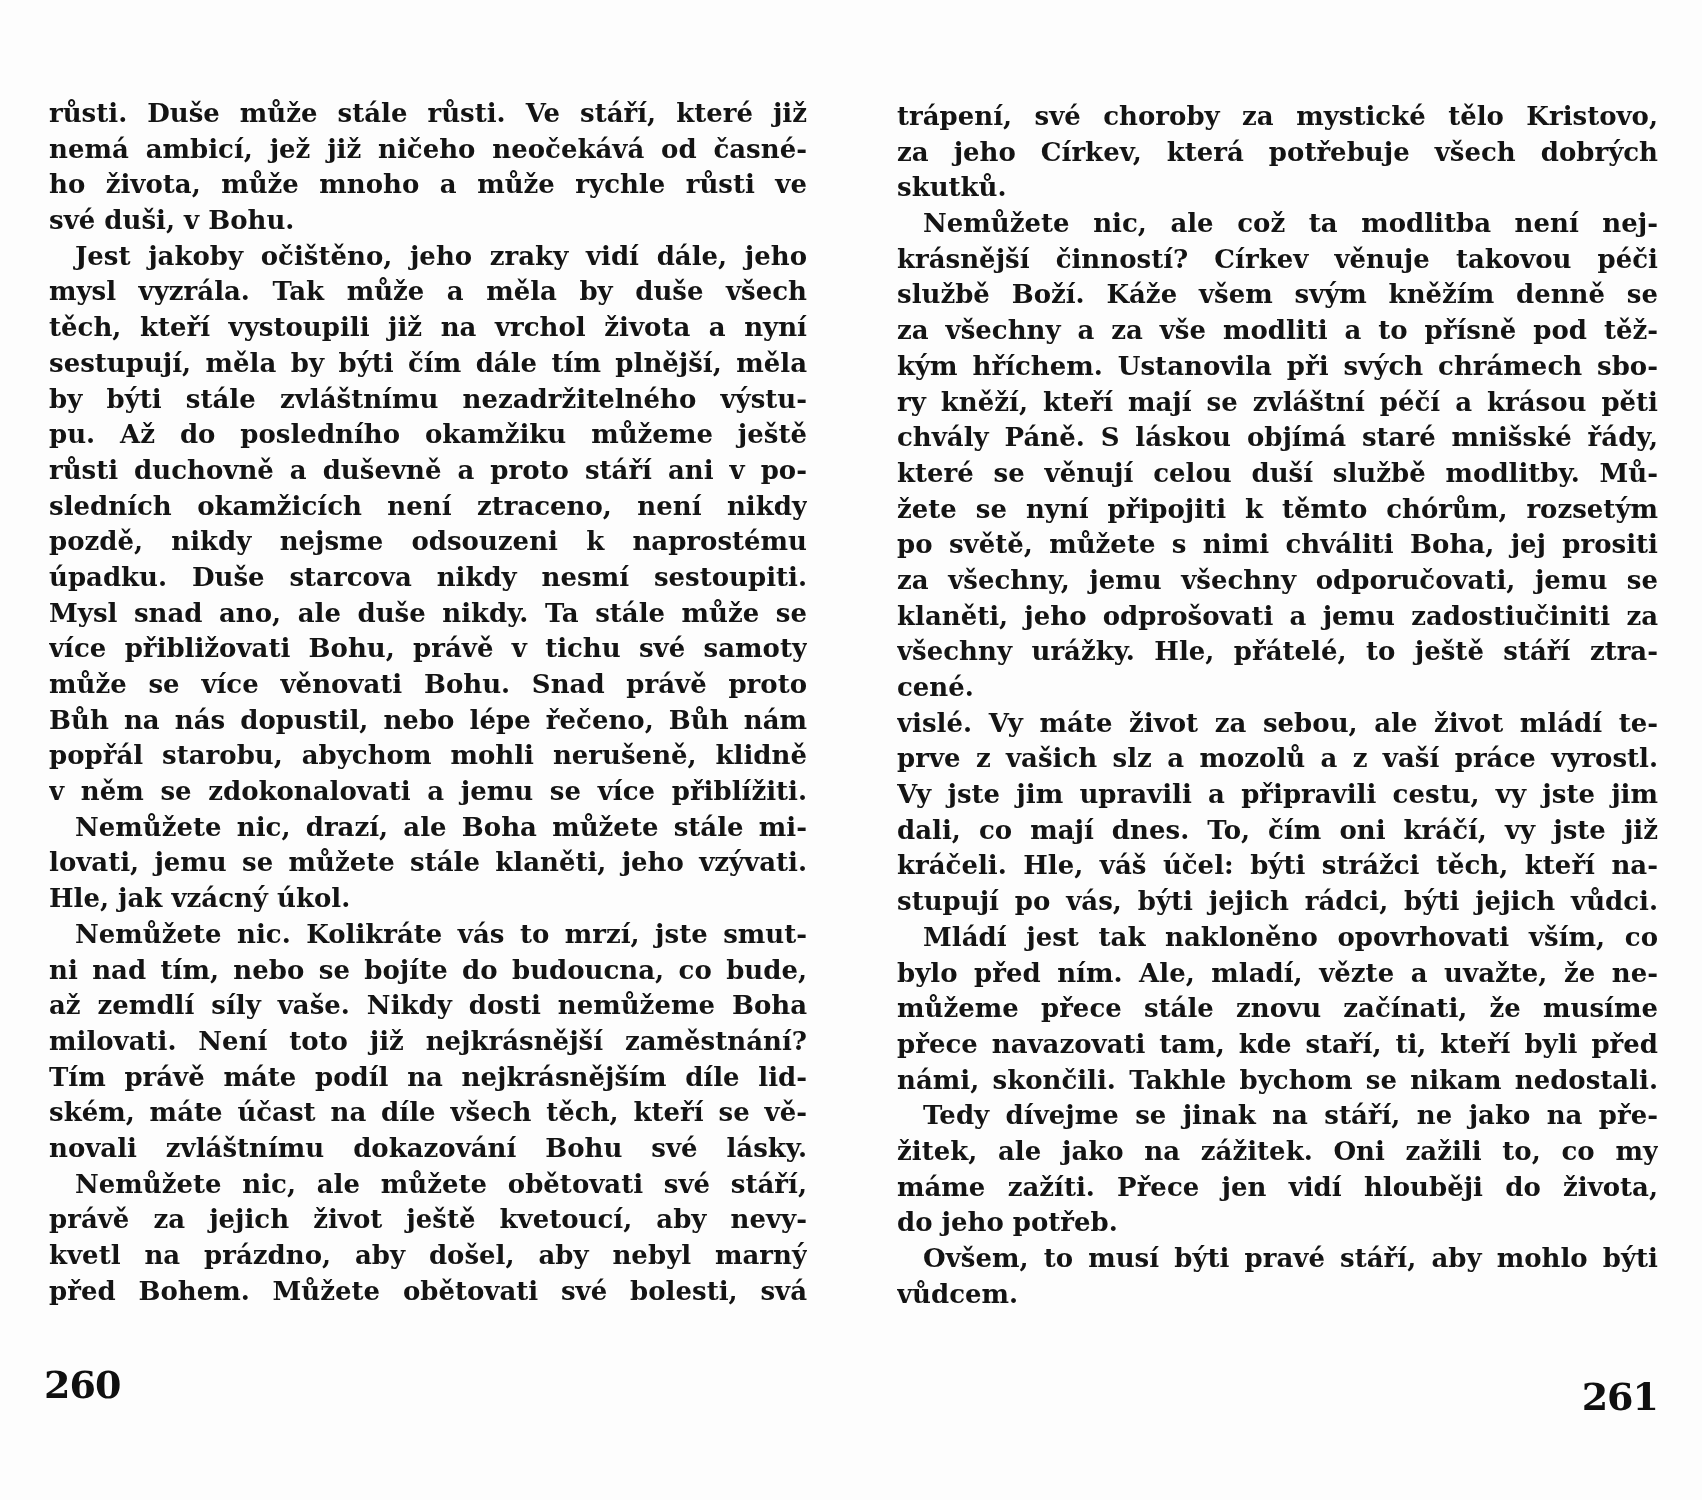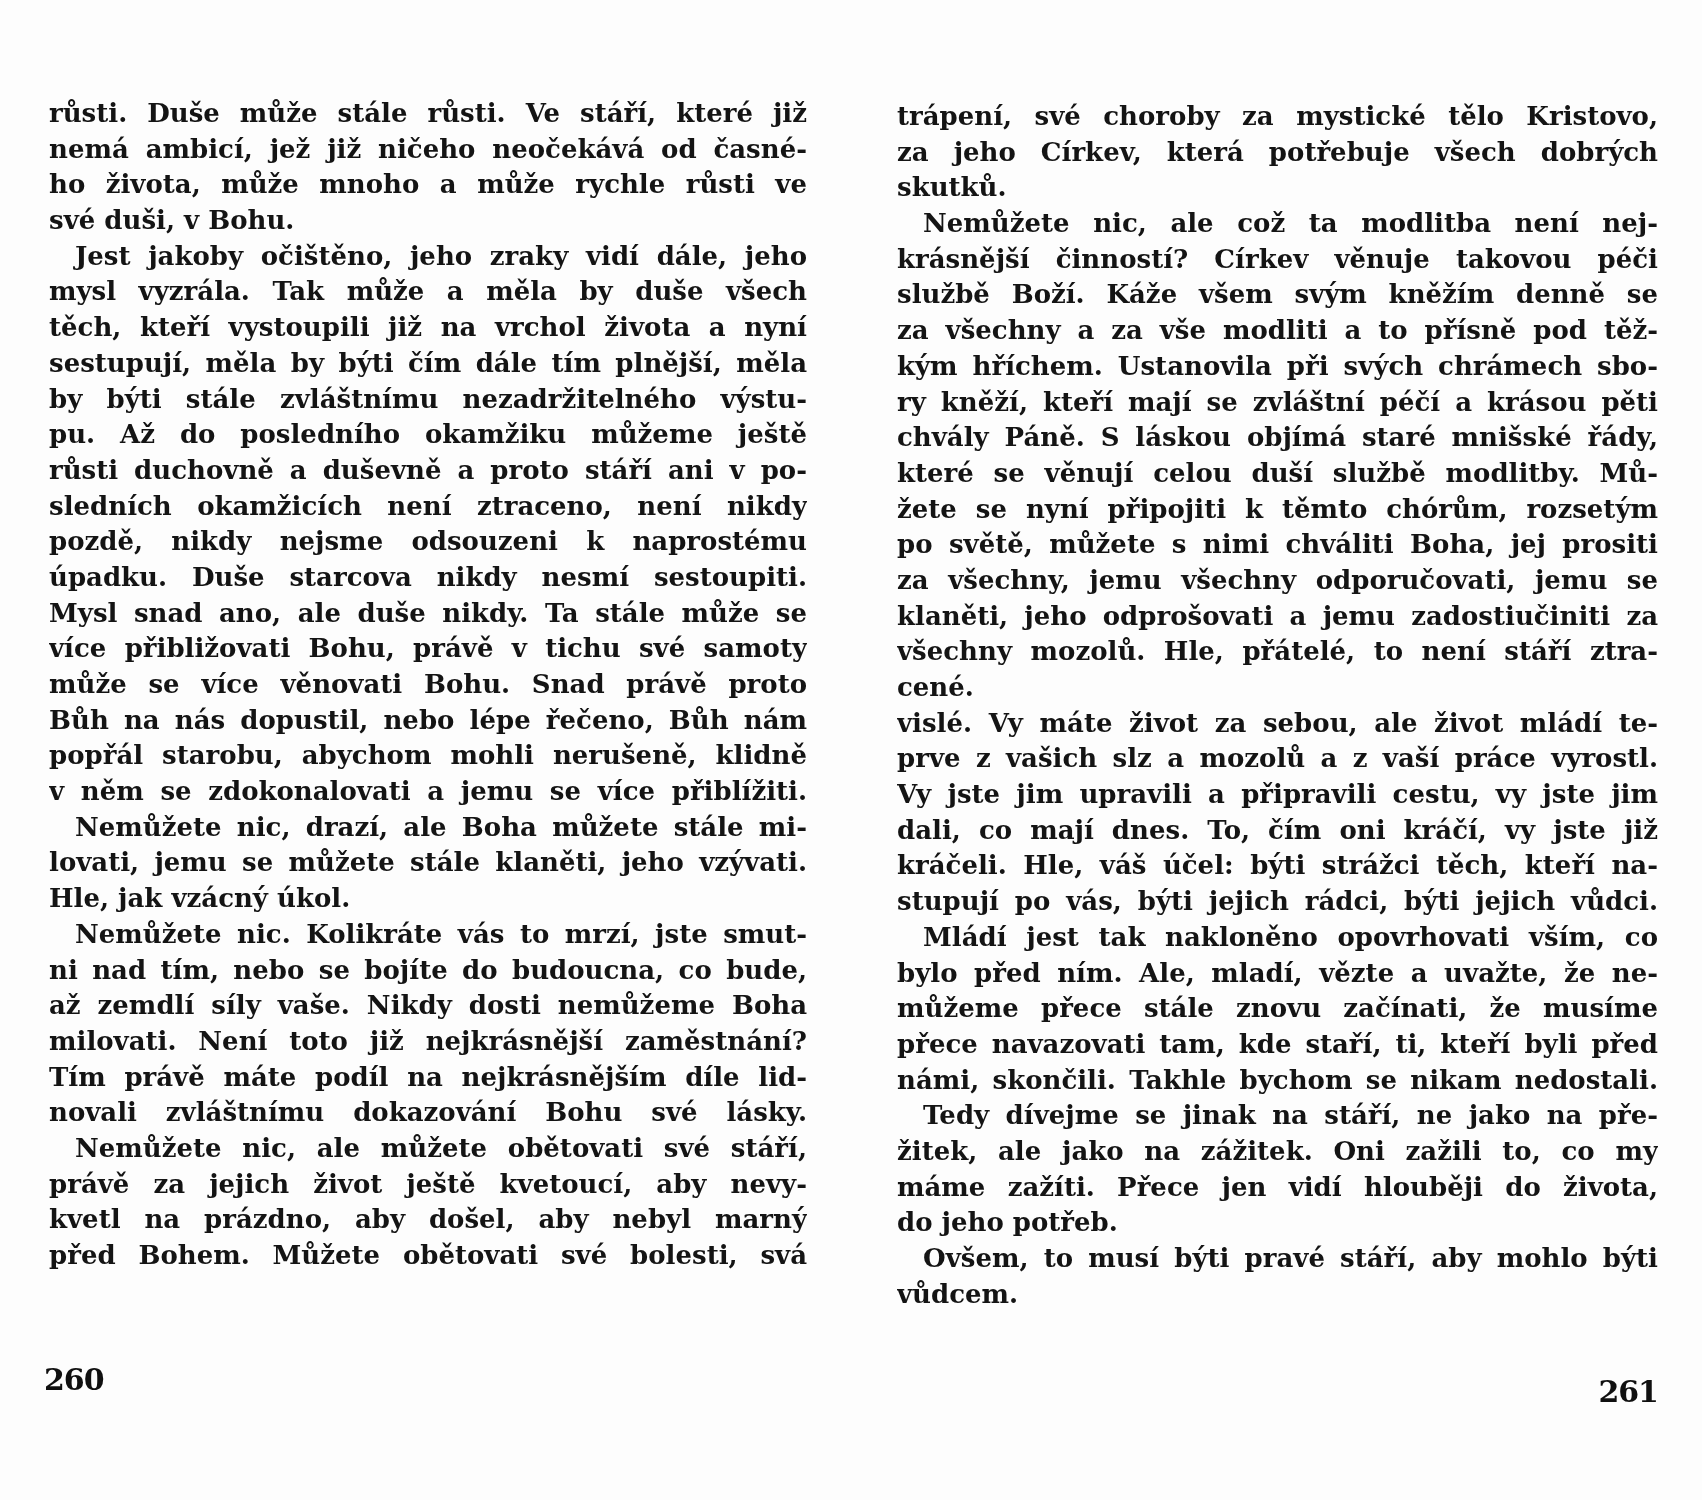--- a/index.html
+++ b/index.html
@@ -33,21 +33,21 @@
   }
   .line.para-end{
     text-align-last:left;
   }
   .line.indent{
     text-indent:26px;
   }
   .folio{
     position:absolute;
     font-weight:700;
-    font-size:30px;
+    font-size:38px;
     letter-spacing:-1px;
     color:#101010;
   }
   .folio-left{ left:44px; top:1362px; }
   .folio-right{ right:44px; top:1374px;text-align:center; }
 </style>
 </head>
 <body>
 
 <div class="sheet">
@@ -74,20 +74,21 @@
       <div class="line">popřál starobu, abychom mohli nerušeně, klidně</div>
       <div class="line">v něm se zdokonalovati a jemu se více přiblížiti.</div>
       <div class="line indent">Nemůžete nic, drazí, ale Boha můžete stále mi-</div>
       <div class="line">lovati, jemu se můžete stále klaněti, jeho vzývati.</div>
       <div class="line para-end">Hle, jak vzácný úkol.</div>
       <div class="line indent">Nemůžete nic. Kolikráte vás to mrzí, jste smut-</div>
       <div class="line">ni nad tím, nebo se bojíte do budoucna, co bude,</div>
       <div class="line">až zemdlí síly vaše. Nikdy dosti nemůžeme Boha</div>
       <div class="line">milovati. Není toto již nejkrásnější zaměstnání?</div>
       <div class="line">Tím právě máte podíl na nejkrásnějším díle lid-</div>
+      <div class="line">ském, máte účast na díle všech těch, kteří se vě-</div>
       <div class="line">novali zvláštnímu dokazování Bohu své lásky.</div>
       <div class="line indent">Nemůžete nic, ale můžete obětovati své stáří,</div>
       <div class="line">právě za jejich život ještě kvetoucí, aby nevy-</div>
       <div class="line">kvetl na prázdno, aby došel, aby nebyl marný</div>
       <div class="line">před Bohem. Můžete obětovati své bolesti, svá</div>
     </div>
 
   <div class="textcol col-right">
       <div class="line">trápení, své choroby za mystické tělo Kristovo,</div>
       <div class="line">za jeho Církev, která potřebuje všech dobrých</div>
@@ -97,21 +98,21 @@
       <div class="line">službě Boží. Káže všem svým kněžím denně se</div>
       <div class="line">za všechny a za vše modliti a to přísně pod těž-</div>
       <div class="line">kým hříchem. Ustanovila při svých chrámech sbo-</div>
       <div class="line">ry kněží, kteří mají se zvláštní péčí a krásou pěti</div>
       <div class="line">chvály Páně. S láskou objímá staré mnišské řády,</div>
       <div class="line">které se věnují celou duší službě modlitby. Mů-</div>
       <div class="line">žete se nyní připojiti k těmto chórům, rozsetým</div>
       <div class="line">po světě, můžete s nimi chváliti Boha, jej prositi</div>
       <div class="line">za všechny, jemu všechny odporučovati, jemu se</div>
       <div class="line">klaněti, jeho odprošovati a jemu zadostiučiniti za</div>
-      <div class="line">všechny mozolů. Hle, přátelé, to není stáří ztra-</div>
+      <div class="line">všechny urážky. Hle, přátelé, to ještě stáří ztra-</div>
       <div class="line para-end">cené.</div>
       <div class="line">vislé. Vy máte život za sebou, ale život mládí te-</div>
       <div class="line">prve z vašich slz a mozolů a z vaší práce vyrostl.</div>
       <div class="line">Vy jste jim upravili a připravili cestu, vy jste jim</div>
       <div class="line">dali, co mají dnes. To, čím oni kráčí, vy jste již</div>
       <div class="line">kráčeli. Hle, váš účel: býti strážci těch, kteří na-</div>
       <div class="line">stupují po vás, býti jejich rádci, býti jejich vůdci.</div>
       <div class="line indent">Mládí jest tak nakloněno opovrhovati vším, co</div>
       <div class="line">bylo před ním. Ale, mladí, vězte a uvažte, že ne-</div>
       <div class="line">můžeme přece stále znovu začínati, že musíme</div>

